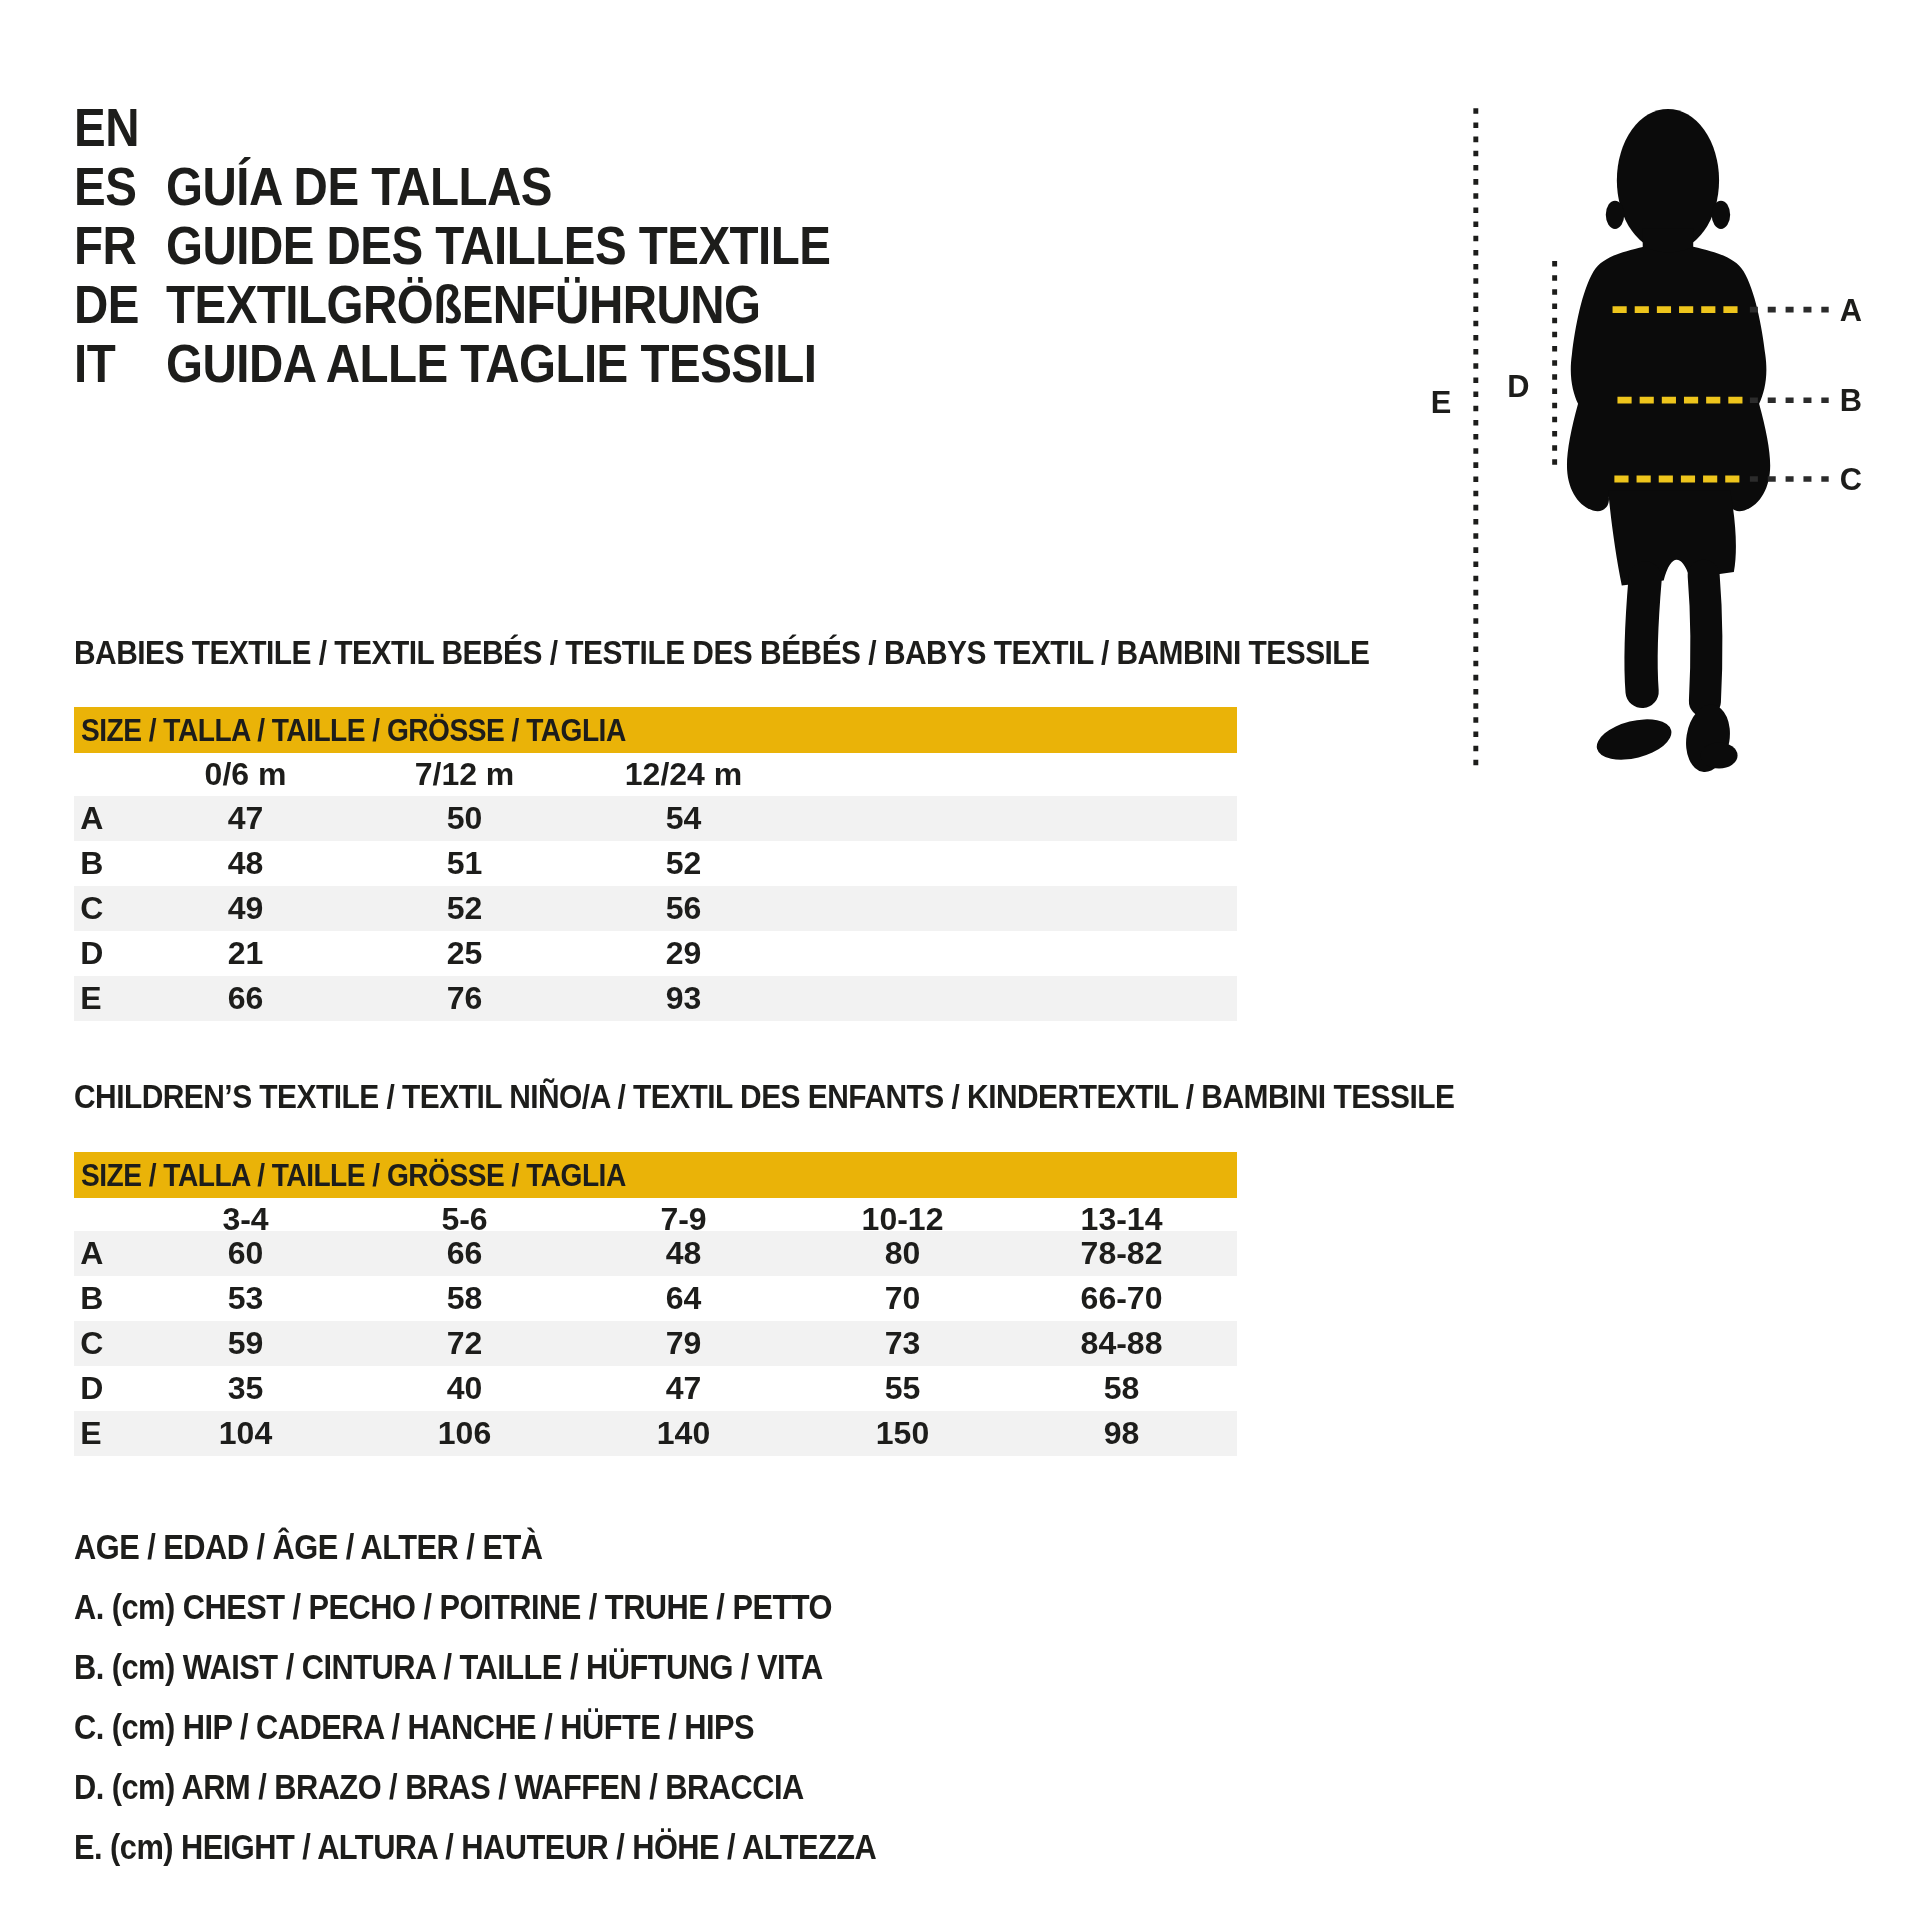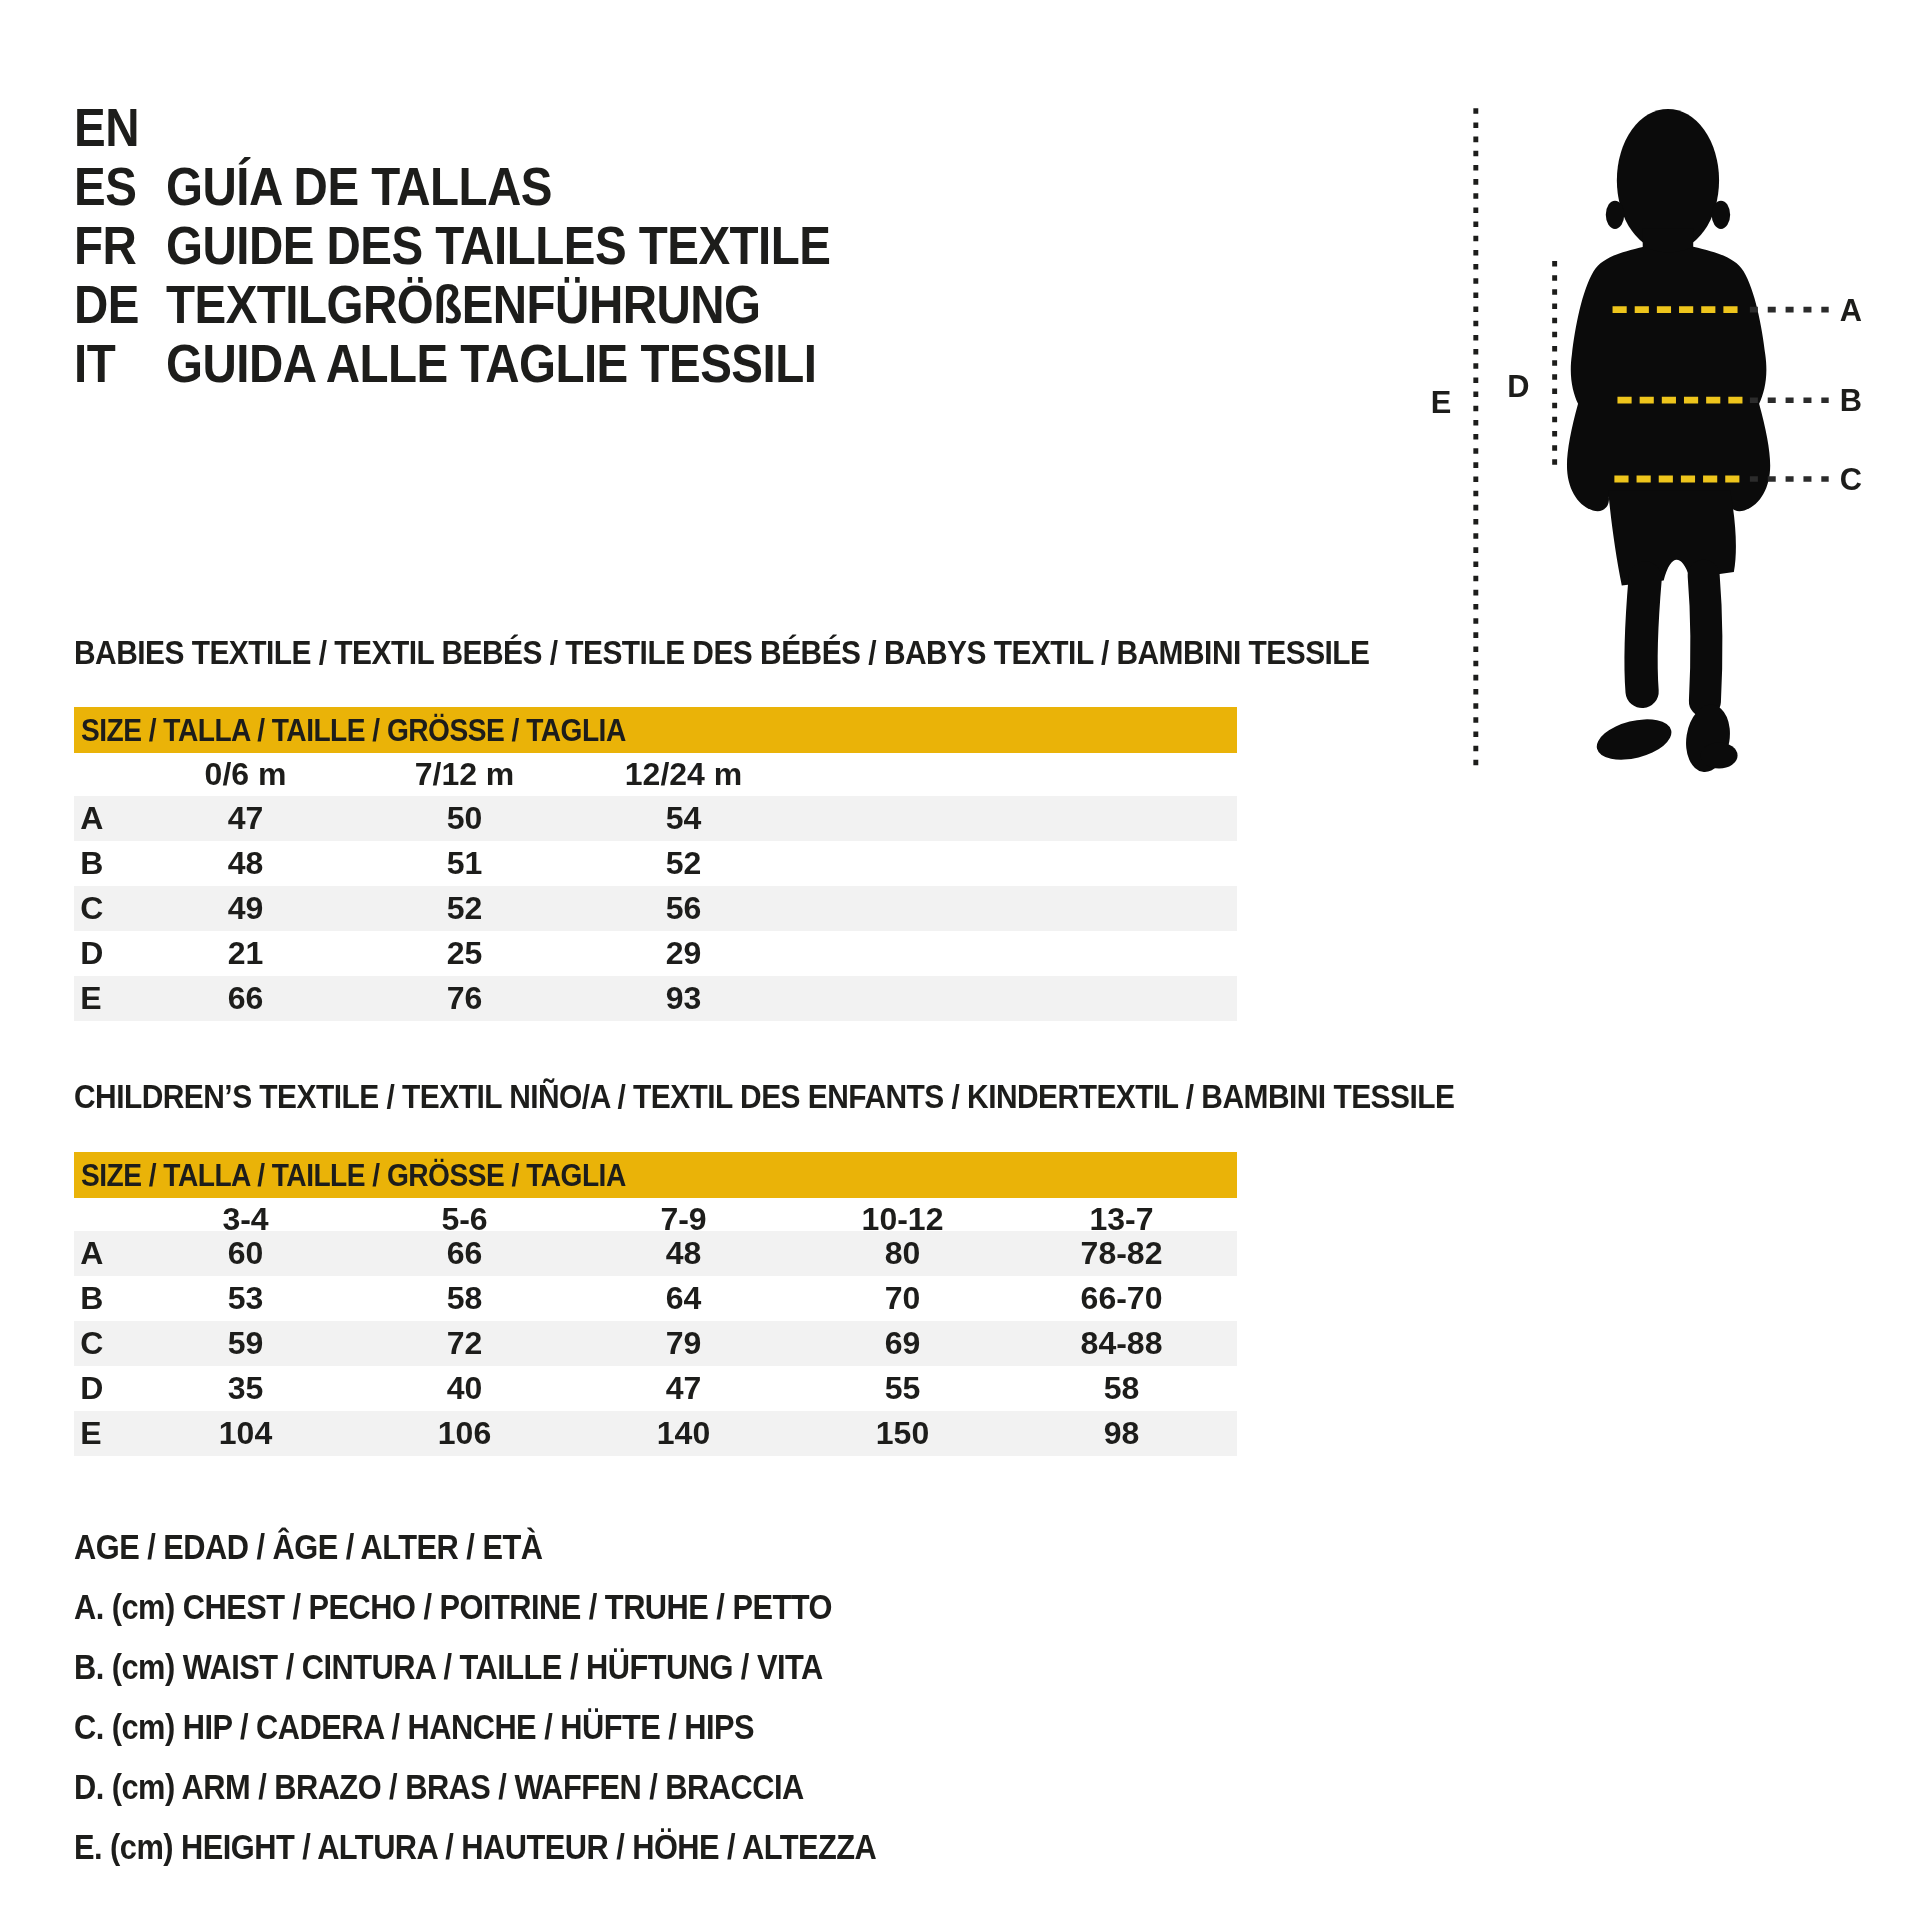--- a/index.html
+++ b/index.html
@@ -215,21 +215,21 @@
 <div class="abs size-table" style="left:74px; top:1152px;">
   <div class="table-header-bar">
     <span class="sq">SIZE / TALLA / TAILLE / GRÖSSE / TAGLIA</span>
   </div>
   <div class="col-header-row grid-5" style="height:30px; padding-top:2.5px;">
     <span class="row-label"></span>
     <span class="cell">3-4</span>
     <span class="cell">5-6</span>
     <span class="cell">7-9</span>
     <span class="cell">10-12</span>
-    <span class="cell">13-7</span>
+    <span class="cell">13-14</span>
     <span></span>
   </div>
   <div class="data-row grid-5 striped">
     <span class="row-label">A</span>
     <span class="cell">60</span>
     <span class="cell">66</span>
     <span class="cell">48</span>
     <span class="cell">80</span>
     <span class="cell">78-82</span>
     <span></span>
@@ -241,21 +241,21 @@
     <span class="cell">64</span>
     <span class="cell">70</span>
     <span class="cell">66-70</span>
     <span></span>
   </div>
   <div class="data-row grid-5 striped">
     <span class="row-label">C</span>
     <span class="cell">59</span>
     <span class="cell">72</span>
     <span class="cell">79</span>
-    <span class="cell">69</span>
+    <span class="cell">73</span>
     <span class="cell">84-88</span>
     <span></span>
   </div>
   <div class="data-row grid-5">
     <span class="row-label">D</span>
     <span class="cell">35</span>
     <span class="cell">40</span>
     <span class="cell">47</span>
     <span class="cell">55</span>
     <span class="cell">58</span>

